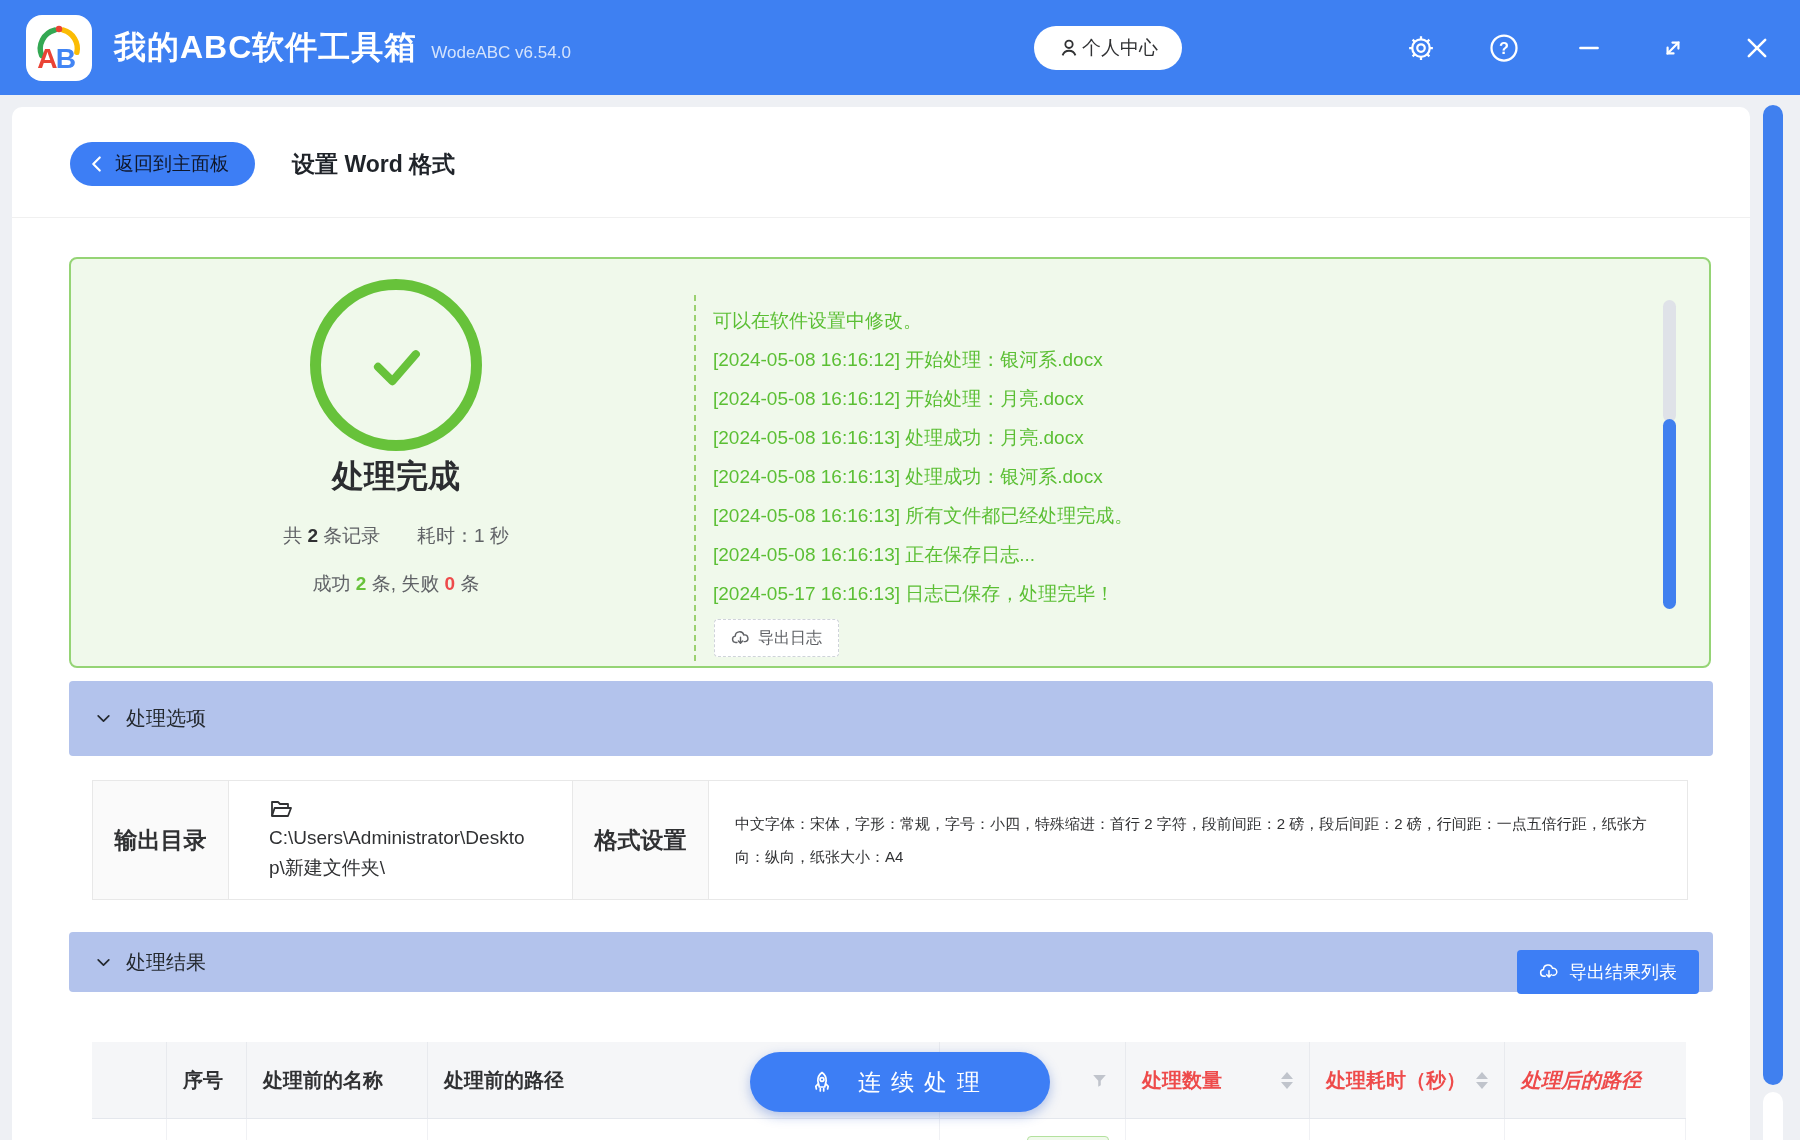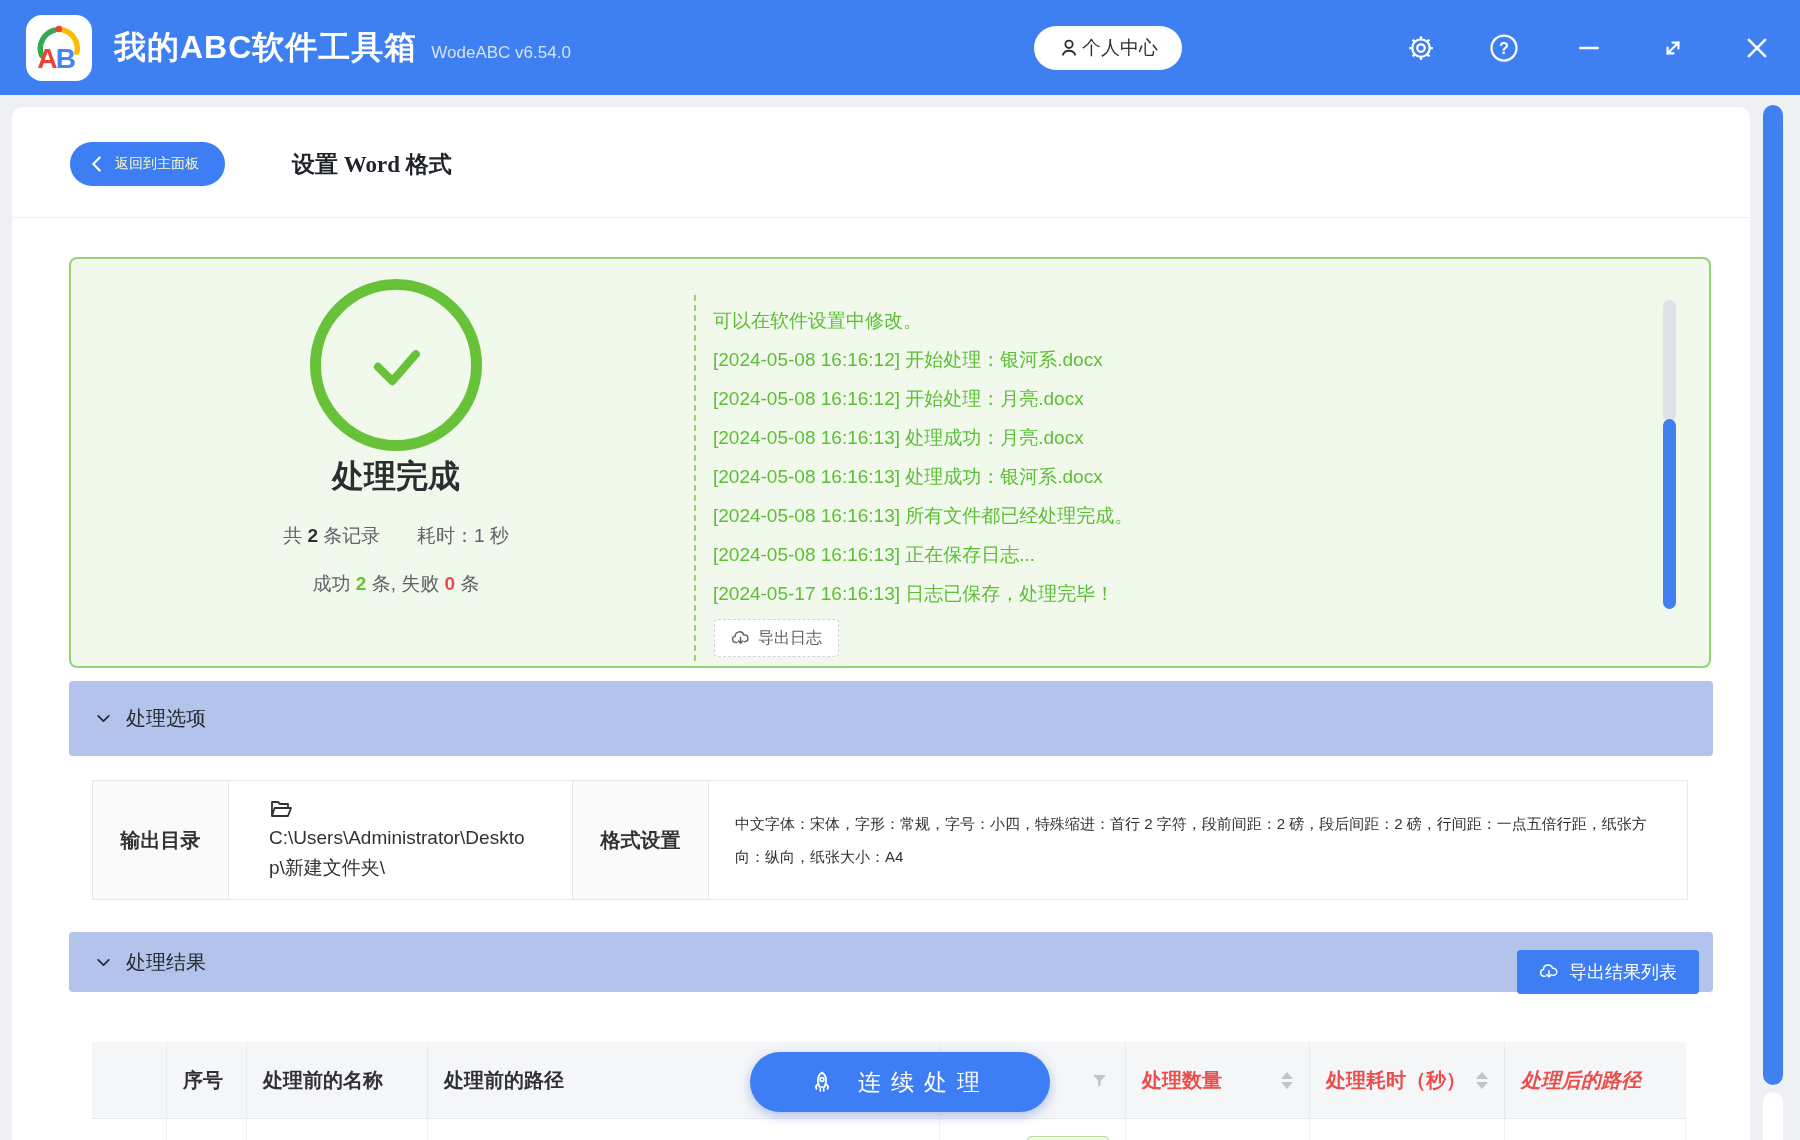--- a/index.html
+++ b/index.html
@@ -34,25 +34,25 @@
   .tb-max   { right:112px; }
   .tb-close { right:28px;  }
   
   .card {
     position:absolute; left:12px; top:107px; width:1738px; height:1033px;
     background:#fff; border-radius:10px 10px 0 0; overflow:hidden;
   }
   .card-header { position:relative; height:111px; border-bottom:1px solid #f0f0f0; }
   .back-btn {
     position:absolute; left:58px; top:35px; height:44px; padding:0 26px 0 20px;
-    background:#3d7ef5; border-radius:22px; border:none; color:#fef9c3; font-size:14px;
+    background:#3d7ef5; border-radius:22px; border:none; color:#0f172a; font-size:19px;
     display:flex; align-items:center; gap:12px; cursor:pointer;
     font-family:"Liberation Sans", sans-serif;
   }
-  .page-title { position:absolute; left:280px; top:42px; font-size:23px; font-weight:bold; color:#1f2329;font-family:Liberation Serif, serif; }
+  .page-title { position:absolute; left:280px; top:42px; font-size:23px; font-weight:bold; color:#1f2329; }
   
   .green-panel {
     position:absolute; left:57px; top:150px; width:1642px; height:411px;
     background:#f0f9eb; border:2px solid #95d475; border-radius:8px;
   }
   .check-circle {
     position:absolute; left:239px; top:20px; width:172px; height:172px;
     border:11px solid #67c23a; border-radius:50%;
     display:flex; align-items:center; justify-content:center;
   }
@@ -93,21 +93,21 @@
     display:flex; align-items:center; gap:10px; cursor:pointer;
     font-family:"Liberation Sans", sans-serif;
   }
   
   .opt-table {
     position:absolute; left:80px; top:673px; width:1596px; height:120px;
     display:flex; border:1px solid #e8e8e8;
   }
   .opt-cell { border-right:1px solid #e8e8e8; display:flex; align-items:center; justify-content:center; }
   .opt-cell:last-child { border-right:none; }
-  .opt-label { width:136px; background:#fafafa; font-weight:bold; font-size:20px; }
+  .opt-label { width:136px; background:#fafafa; font-weight:bold; font-size:23px; }
   .opt-dir { width:344px; flex-direction:column; align-items:flex-start; padding:10px 0 10px 40px; justify-content:center; }
   .opt-dir-text { font-size:19px; color:#303133; width:262px; word-break:break-all; line-height:30px; margin-top:2px; }
   .opt-format { flex:1; padding:0 26px; justify-content:flex-start; }
   .opt-format-text { font-size:15px; line-height:33px; color:#303133; }
   
   .res-table { position:absolute; left:80px; top:935px; width:1594px; }
   .res-header-row {
     display:flex; height:77px; background:#f5f6f8; border-bottom:1px solid #e4e7ed;
   }
   .res-cell {

